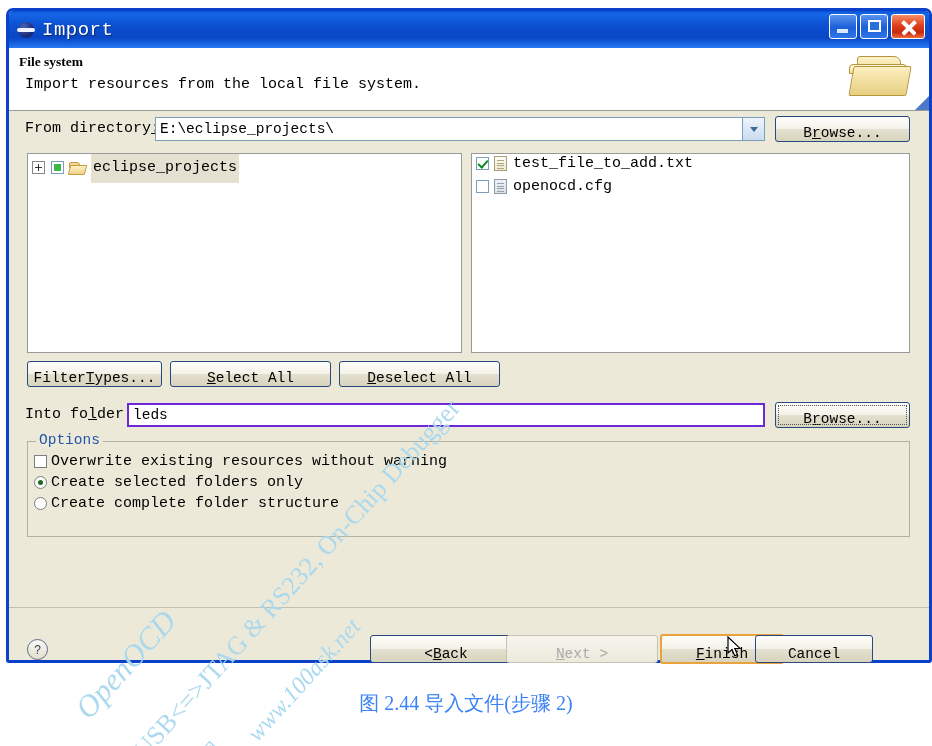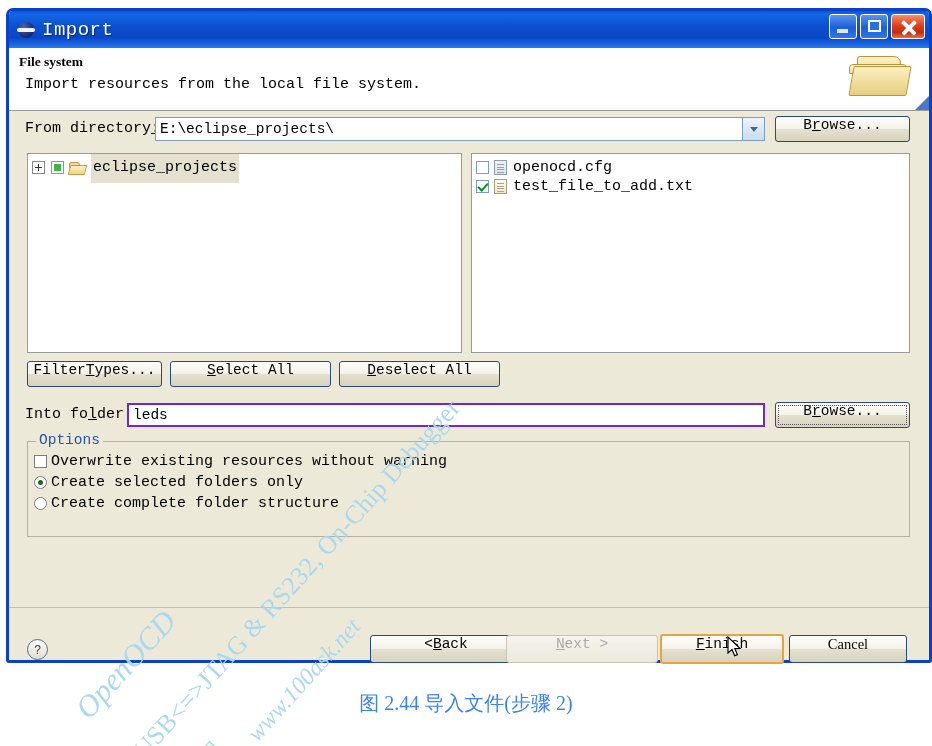--- a/index.html
+++ b/index.html
@@ -97,21 +97,21 @@
   .combo .arrowbox i { display:block; width:0;height:0;
            border-left:4px solid transparent;border-right:4px solid transparent;
            border-top:5px solid #3f6a96; }
 
   .textbox { height:24px; background:#ffffff; border:2px solid #6d28d9;
              box-sizing:border-box; display:flex; align-items:center; }
   .textbox .val { padding-left:4px; font-size:14.5px; color:#000; }
 
   .btn { background:linear-gradient(to bottom,#fdfdfb 0%,#f4f2e8 48%,#e4e0cf 52%,#d8d3bd 100%);
          border:1px solid #28497e; border-radius:3px; box-sizing:border-box;
-         font-size:14.5px; color:#000; display:flex; align-items:flex-start;
+         font-size:14.5px; color:#000; display:flex; align-items:flex-end;
          justify-content:center; cursor:pointer;
          font-family:"Liberation Mono","DejaVu Sans Mono",monospace; }
   .btn.focusring { outline:1px dotted #555; outline-offset:-4px; }
   .btn.default { border:2px solid #e8a33d; }
   .btn.disabled { color:#a9a9a9; border:1px solid #c8c4b4;
          background:linear-gradient(to bottom,#f6f4ec,#eceadb); cursor:default; }
 
   
   .pane { position:absolute; background:#ffffff; border:1px solid #9a9a9a;
           box-sizing:border-box; overflow:hidden; }
@@ -232,40 +232,40 @@
           <span class="cb grayfill"></span>
           <span class="ofolder">
               <i class="b1"></i>
               <i class="b2"></i>
             </span>
           <span class="item-label sel-bg">eclipse_projects</span>
         </div>
       </div>
 
       <div class="pane" style="left:462px; top:42px; width:439px; height:200px;">
+        <div class="file-row">
+          <span class="cb checked"></span>
+          <span class="fico txt">
+            <i class="ln l1"></i>
+              <i class="ln l2"></i>
+              <i class="ln l3"></i>
+              <i class="ln l4"></i>
+          </span>
+          <span class="item-label">test_file_to_add.txt</span>
+        </div>
         <div class="file-row" style="margin-top:4px;">
           <span class="cb"></span>
           <span class="fico cfg">
             <i class="ln l1"></i>
               <i class="ln l2"></i>
               <i class="ln l3"></i>
               <i class="ln l4"></i>
           </span>
           <span class="item-label">openocd.cfg</span>
         </div>
-        <div class="file-row">
-          <span class="cb checked"></span>
-          <span class="fico txt">
-            <i class="ln l1"></i>
-              <i class="ln l2"></i>
-              <i class="ln l3"></i>
-              <i class="ln l4"></i>
-          </span>
-          <span class="item-label">test_file_to_add.txt</span>
-        </div>
       </div>
 
       <div class="btn" style="position:absolute; left:18px; top:250px; width:135px; height:26px;">Filter <span class="u">T</span>ypes...</div>
       <div class="btn" style="position:absolute; left:161px; top:250px; width:161px; height:26px;"><span class="u">S</span>elect All</div>
       <div class="btn" style="position:absolute; left:330px; top:250px; width:161px; height:26px;"><span class="u">D</span>eselect All</div>
 
       <div class="row" style="left:16px; top:295px;">
         <span class="lbl">Into fo<span class="u">l</span>der:</span>
       </div>
       <div class="textbox" style="position:absolute; left:118px; top:292px; width:638px;">
@@ -290,21 +290,21 @@
           </div>
         </div>
       </div>
 
       <div class="sep" style="top:496px;"></div>
       <div class="help" style="left:18px; top:528px;">?</div>
 
       <div class="btn" style="position:absolute; left:361px; top:524px; width:152px; height:28px;">&lt; <span class="u">B</span>ack</div>
       <div class="btn disabled" style="position:absolute; left:497px; top:524px; width:152px; height:28px;"><span class="u">N</span>ext &gt;</div>
       <div class="btn default" style="position:absolute; left:651px; top:523px; width:124px; height:30px;"><span class="u">F</span>inish</div>
-      <div class="btn" style="position:absolute; left:780px; top:524px; width:118px; height:28px;font-family:Liberation Serif, serif;">Cancel</div>
+      <div class="btn" style="position:absolute; left:746px; top:524px; width:118px; height:28px;">Cancel</div>
 
     </div>
   </div>
 
   <svg class="cursor" style="left:727px; top:636px;" width="16" height="24" viewBox="0 0 16 24">
     <polygon points="1,1 1,17 5,13.5 7.7,19.8 10.4,18.6 7.8,12.6 13,12.4" fill="#ffffff" stroke="#000000" stroke-width="1.2"></polygon>
   </svg>
 
   <div class="wm-layer">
     <div class="wm wm1">OpenOCD</div>

